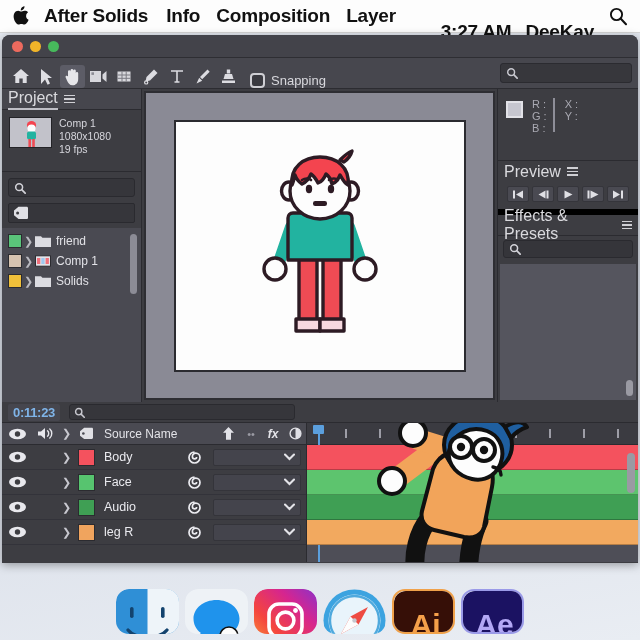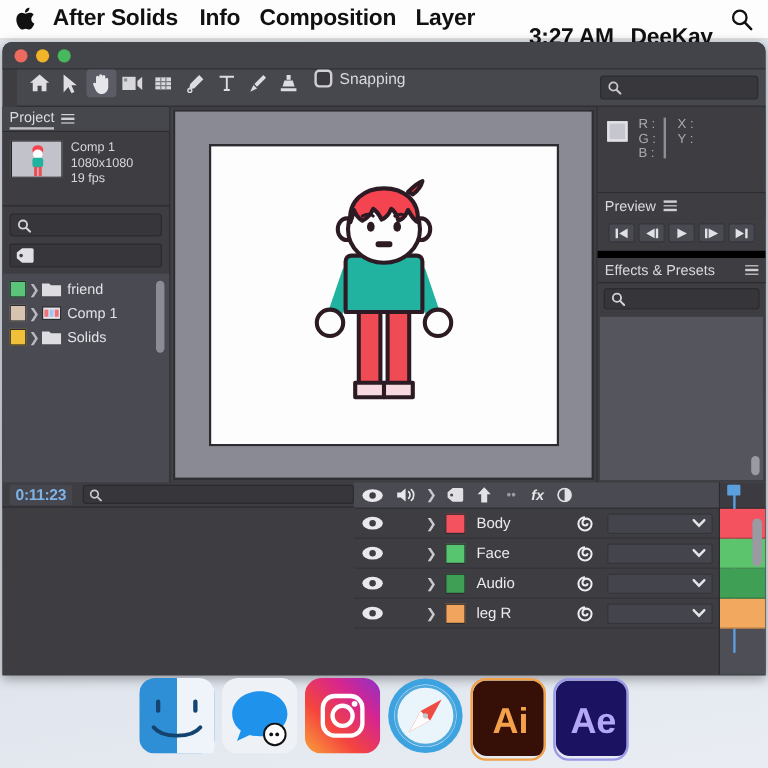--- a/index.html
+++ b/index.html
@@ -55,25 +55,24 @@
     border-bottom: 1px solid #2e2e33;
   }
   .dot { width: 11px; height: 11px; border-radius: 50%; margin-right: 7px; }
   .dot.r { background: #ec6a5e; }
   .dot.y { background: #f0b429; }
   .dot.g { background: #47b95c; }
 
   
   .toolbar {
     height: 31px; background: #47474e;
-    display: flex; align-items: flex-start;
+    display: flex; align-items: flex-end;
     padding: 0 6px;
     border-bottom: 1px solid #2c2c31;
     position: relative;
-    margin-left: 12px;
   }
   .tool {
     width: 25px; height: 23px;
     display: flex; align-items: center; justify-content: center;
     margin-right: 1px; border-radius: 3px;
   }
   .tool.active { background: #5c5c66; }
   .snap-box {
     width: 15px; height: 15px;
     border: 2px solid #cfcfd4; border-radius: 4px;
@@ -98,21 +97,21 @@
     width: 140px; background: #3d3d42;
     border-right: 1px solid #2b2b30;
     display: flex; flex-direction: column;
   }
   .panel-tabbar {
     height: 21px; background: #46464d;
     display: flex; align-items: center; padding-left: 6px;
     border-bottom: 1px solid #2b2b30;
   }
   .panel-tab {
-    font-size: 12px; color: #dadade; margin-right: 6px;
+    font-size: 16px; color: #dadade; margin-right: 6px;
   }
   .panel-tab.sel { border-bottom: 2px solid #bfbfc6; padding-bottom: 1px; }
   .hamb { display:inline-block; width: 11px; }
   .hamb i { display:block; height:1.5px; background:#cfcfd4; margin:2px 0; }
 
   .proj-head {
     display: flex; padding: 7px 6px 8px 7px;
     border-bottom: 1px solid #2b2b30;
     min-height: 62px;
   }
@@ -181,21 +180,21 @@
   }
   .fx-search {
     margin: 4px 5px; height: 18px; background: #35353a;
     border: 1px solid #2a2a2f; border-radius: 3px;
     display: flex; align-items: center; padding-left: 5px;
   }
   .fx-list { flex: 1; background: #55555e; margin: 2px 2px 2px 2px; position: relative; }
   .fx-scroll { position:absolute; right:3px; bottom:4px; width:7px; height:16px; background:#9a9aa3; border-radius:4px; }
 
   
-  .timeline { background: #3d3d42; height: 160px; display: flex; flex-direction: row; }
+  .timeline { background: #3d3d42; height: 160px; display: flex; flex-direction: column; }
   .tl-topbar {
     height: 21px; display: flex; align-items: center;
     padding-left: 6px; border-bottom: 1px solid #2b2b30;
     background: #3d3d42;
   }
   .timecode {
     font-size: 13px; font-weight: bold; color: #7fb4e8;
     background: #46464e; padding: 1px 5px; border-radius: 2px;
     letter-spacing: -0.3px;
   }
@@ -240,21 +239,21 @@
     width: 8px; height: 40px; background: #9a9aa3; border-radius: 4px;
   }
   .char-overlay { position:absolute; left: 58px; top: -14px; width: 200px; height: 175px; pointer-events:none; }
 
   
   .dock {
     position: absolute; left: 0; bottom: 0; width: 640px; height: 78px;
     display: flex; align-items: flex-end; justify-content: center;
     gap: 6px; padding-bottom: 6px;
   }
-  .dock-icon { width: 63px; height: 69px; border-radius: 13px; overflow: hidden; position: relative; margin-top: 45px; }
+  .dock-icon { width: 63px; height: 45px; border-radius: 13px; overflow: hidden; position: relative; margin-top: 45px; }
 </style>
 </head>
 <body>
 
 <div id="screen">
 
   <div class="menubar">
     <div class="apple-logo">
       <svg width="17" height="20" viewBox="0 0 17 20">
           <path fill="#111" d="M11.6 3.1c.6-.8 1-1.8.9-2.9-.9 0-2 .6-2.7 1.4-.6.7-1.1 1.8-1 2.8 1 .1 2.1-.5 2.8-1.3zm1 1.6c-1.5-.1-2.7.8-3.4.8-.7 0-1.8-.8-3-.8-1.5 0-2.9.9-3.7 2.3C.8 9.8 1.9 14 3.5 16.3c.8 1.1 1.7 2.4 2.9 2.3 1.2 0 1.6-.7 3-.7 1.4 0 1.8.7 3 .7 1.3 0 2.1-1.1 2.9-2.3.9-1.3 1.3-2.5 1.3-2.6 0 0-2.5-1-2.5-3.8 0-2.4 1.9-3.5 2-3.6-1.1-1.6-2.8-1.7-3.5-1.6z"></path>
@@ -566,20 +565,21 @@
                   <path d="M10.5 3.8c1.6 1.2 1.6 4.2 0 5.4M12.8 2c2.6 2 2.6 7 0 9" fill="none" stroke="#e8e8ed" stroke-width="1.4" stroke-linecap="round"></path>
                 </svg>
             </div>
             <div class="ch lcol-tw">❯</div>
             <div class="ch lcol-sw">
               <svg width="15" height="13" viewBox="0 0 16 14">
                   <path fill="#e0e0e5" d="M1 4.5 5.5.8h8.2c.7 0 1.3.6 1.3 1.3v9.6c0 .7-.6 1.3-1.3 1.3H5.5L1 9.3z"></path>
                   <circle cx="4.6" cy="7" r="1.4" fill="#4a4a52"></circle>
                 </svg>
             </div>
+            <div class="lcol-name">Source Name</div>
             <div class="ch" style="width:24px">
               <svg width="15" height="15" viewBox="0 0 15 15">
                   <path fill="#e2e2e7" d="M7.5 1 2 6.8h3v7h5v-7h3z"></path>
                 </svg>
             </div>
             <div class="ch" style="width:22px;color:#9a9aa3;font-size:11px">••</div>
             <div class="ch" style="width:22px;font-style:italic;font-weight:bold;color:#e4e4e9;font-size:12px">fx</div>
             <div class="ch" style="width:22px">
               <svg width="13" height="13" viewBox="0 0 13 13">
                   <circle cx="6.5" cy="6.5" r="5.4" fill="none" stroke="#e0e0e5" stroke-width="1.4"></circle>

